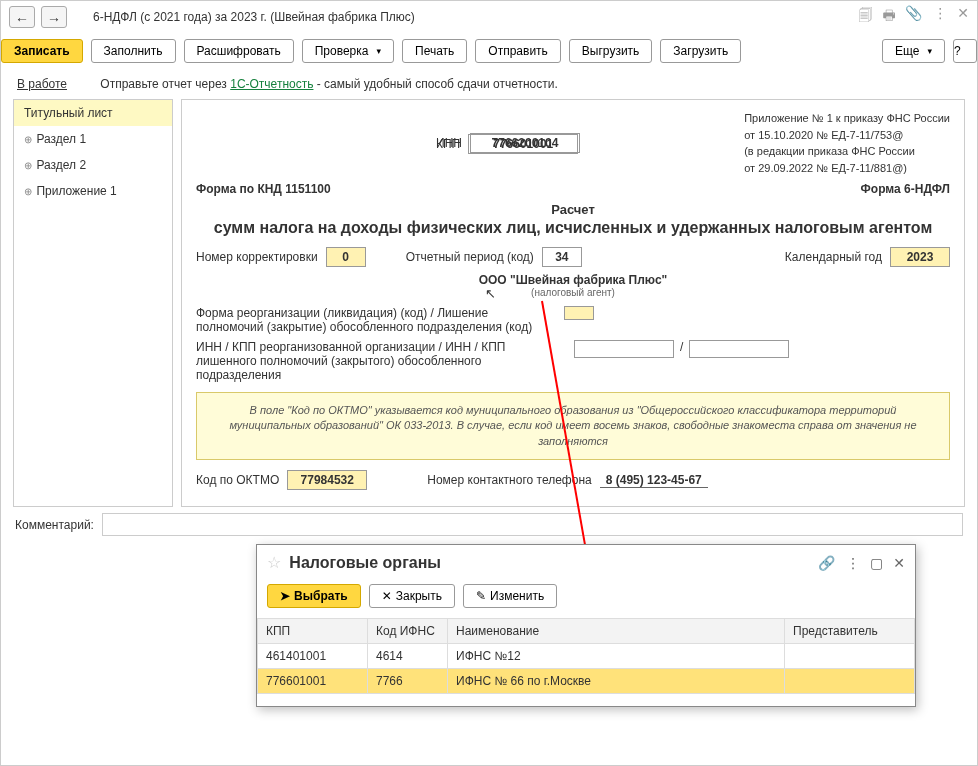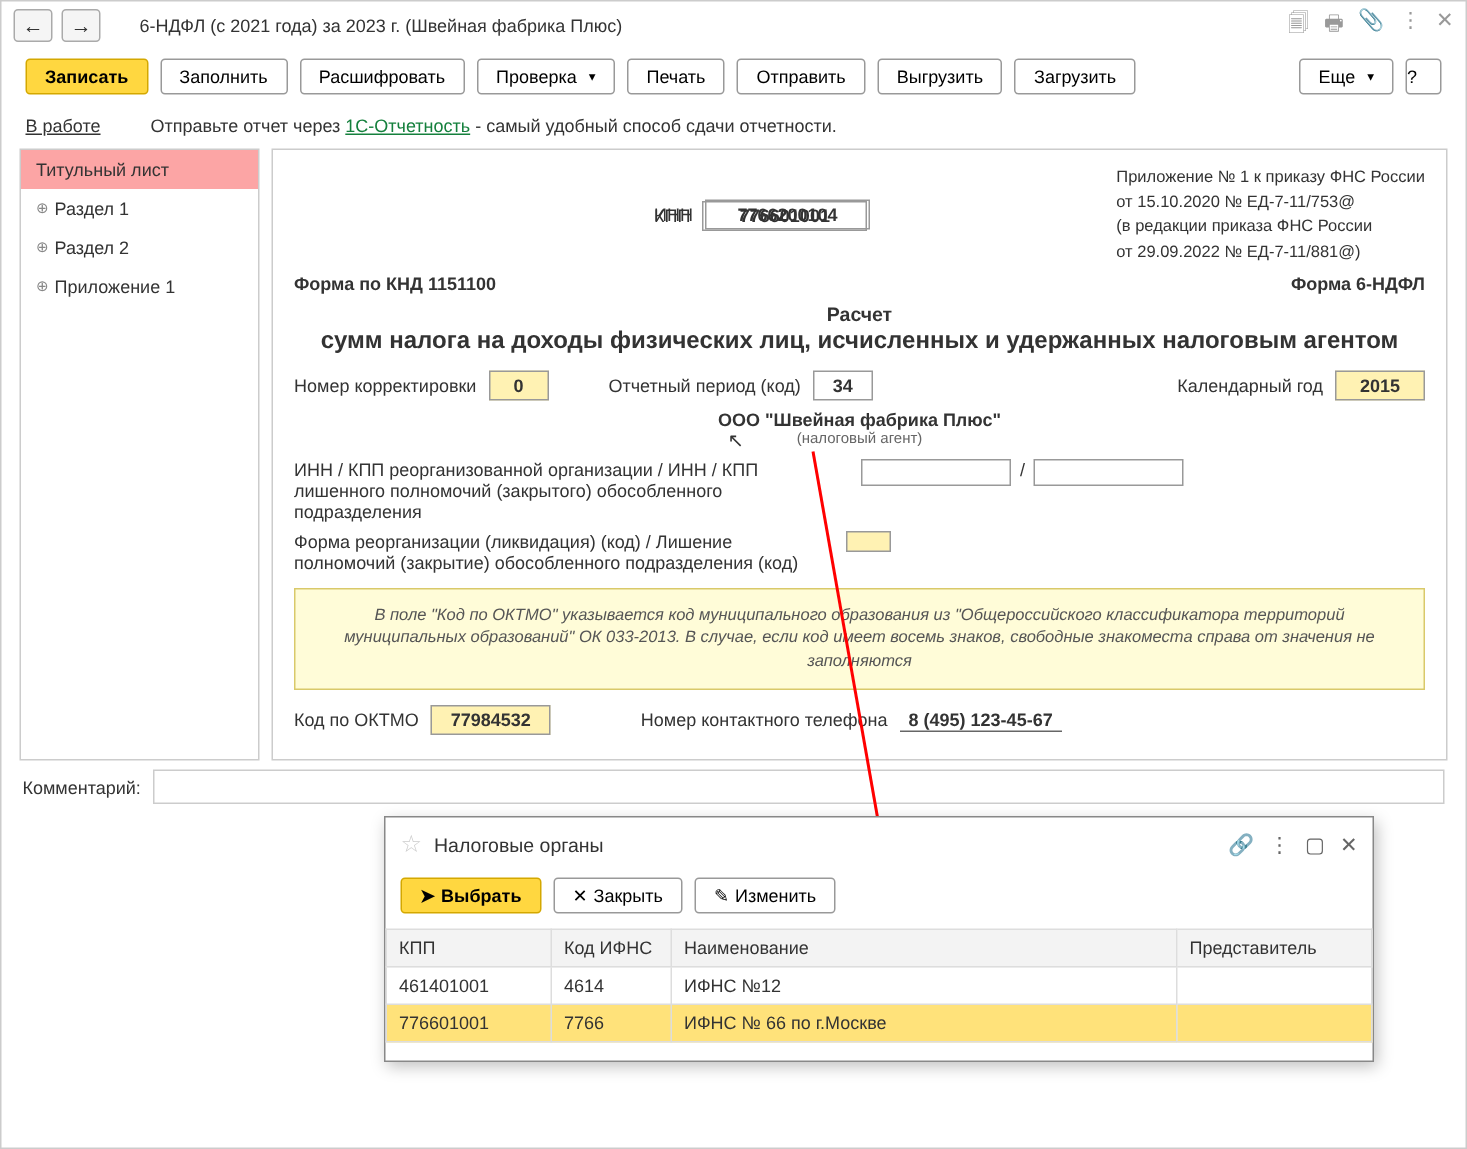--- a/index.html
+++ b/index.html
@@ -2,52 +2,52 @@
 <html><head>
 <meta charset="utf-8">
 <style>
 * { box-sizing: border-box; font-family: Arial, sans-serif; }
 body { margin: 0; padding: 0; background: #fff; font-size: 12px; color: #333; width: 978px; height: 766px; position: relative; border: 1px solid #ccc; }
 .header-row { display: flex; align-items: center; padding: 4px 8px; gap: 6px; }
 .nav-btn { width: 26px; height: 22px; border: 1px solid #aaa; background: #f5f5f5; border-radius: 3px; display: flex; align-items: center; justify-content: center; cursor: pointer; font-size: 14px; }
 .title { font-size: 12px; font-weight: normal; flex: 1; margin-left: 20px; }
 .header-icons { display: flex; gap: 10px; color: #999; font-size: 14px; }
 .header-icons span { cursor: pointer; }
-.toolbar { display: flex; align-items: flex-start; padding: 6px 16px; gap: 8px; }
+.toolbar { display: flex; align-items: flex-start; padding: 6px 0; gap: 8px; }
 .btn { border: 1px solid #999; background: #fff; padding: 4px 12px; border-radius: 3px; cursor: pointer; font-size: 12px; display: inline-flex; align-items: center; gap: 4px; }
 .btn-yellow { background: #ffd740; border-color: #d4a800; font-weight: bold; }
 .btn-dropdown::after { content: "▾"; margin-left: 4px; font-size: 9px; }
 .spacer { flex: 1; }
 .help-btn { width: 24px; padding: 4px 0; text-align: center; }
 .status-bar { padding: 8px 16px; font-size: 12px; }
 .status-bar .status { text-decoration: underline; margin-right: 30px; }
 .status-bar .link { color: #15803d; text-decoration: underline; cursor: pointer; }
 .main-area { display: flex; padding: 0 12px; gap: 8px; }
 .sidebar { width: 160px; border: 1px solid #ccc; background: #fff; }
 .side-item { padding: 6px 10px; cursor: pointer; display: flex; align-items: center; gap: 4px; }
-.side-item.active { background: #fca5a5; }
+.side-item.active { background: #fef9c3; }
 .side-item .expander { color: #888; font-size: 10px; }
 .content { flex: 1; border: 1px solid #ccc; background: #fff; padding: 10px 14px; position: relative; overflow: hidden; }
 .form-row { display: flex; align-items: center; margin-bottom: 6px; flex-wrap: wrap; }
 .form-row .lbl { margin-right: 8px; }
 .val-box { border: 1px solid #999; padding: 2px 8px; text-align: center; min-width: 80px; display: inline-block; font-weight: bold; }
 .val-box.yellow { background: #fff2b3; }
 .val-box.small { min-width: 40px; }
 .right-info { margin-left: auto; font-size: 11px; line-height: 1.5; }
 .form-title { text-align: center; font-weight: bold; font-size: 13px; margin: 6px 0 2px; }
 .form-subtitle { text-align: center; font-weight: bold; font-size: 16px; margin-bottom: 10px; }
 .org-name { text-align: center; font-weight: bold; margin-top: 6px; }
 .org-sub { text-align: center; font-size: 10px; color: #666; margin-bottom: 8px; }
 .hint-box { background: #fffcd8; border: 1px solid #d9c96a; padding: 10px 14px; font-style: italic; color: #555; text-align: center; margin: 10px 0; font-size: 11px; line-height: 1.4; }
 .underline-field { border-bottom: 1px solid #666; padding: 0 6px; min-width: 100px; display: inline-block; }
 .comment-row { display: flex; align-items: center; padding: 6px 14px; gap: 8px; }
 .comment-row input { flex: 1; border: 1px solid #ccc; padding: 3px 6px; }
 .popup { position: absolute; left: 255px; top: 543px; width: 660px; background: #fff; border: 1px solid #888; box-shadow: 2px 3px 10px rgba(0,0,0,0.25); z-index: 10; }
 .popup-header { display: flex; align-items: center; padding: 8px 10px; gap: 8px; }
-.popup-title { font-size: 13px; font-weight: 400; flex: 1; }
+.popup-title { font-size: 16px; font-weight: 700; flex: 1; }
 .popup-icons { display: flex; gap: 10px; color: #666; font-size: 14px; }
 .popup-icons span { cursor: pointer; }
 .popup-toolbar { display: flex; gap: 8px; padding: 4px 10px 10px; }
 .popup-table { width: 100%; border-collapse: collapse; }
 .popup-table th, .popup-table td { border: 1px solid #ddd; padding: 5px 8px; text-align: left; font-size: 12px; font-weight: normal; }
 .popup-table th { background: #f3f3f3; }
 .popup-table tr.selected td { background: #ffe27a; }
 .red-line { position: absolute; left: 540px; top: 300px; width: 2px; height: 255px; background: red; transform: rotate(-10deg); transform-origin: top; z-index: 5; }
 .cursor-ptr { position: absolute; left: 484px; top: 285px; font-size: 13px; z-index: 6; pointer-events: none; }
 .field-input { border: 1px solid #999; padding: 2px 6px; min-width: 100px; display: inline-block; height: 18px; }
@@ -133,36 +133,36 @@
     <div class="form-subtitle">сумм налога на доходы физических лиц, исчисленных и удержанных налоговым агентом</div>
 
     <div class="form-row">
       <span class="lbl">Номер корректировки</span>
       <span class="val-box yellow small">0</span>
       <div style="width:40px;"></div>
       <span class="lbl">Отчетный период (код)</span>
       <span class="val-box small">34</span>
       <div class="spacer"></div>
       <span class="lbl">Календарный год</span>
-      <span class="val-box yellow" style="min-width:60px;">2015</span>
+      <span class="val-box yellow" style="min-width:60px;">2023</span>
     </div>
 
 
     <div class="org-name">ООО "Швейная фабрика Плюс"</div>
     <div class="org-sub">(налоговый агент)</div>
 
+    <div class="form-row" style="align-items:flex-start;">
+      <span class="lbl" style="max-width:360px;">Форма реорганизации (ликвидация) (код) / Лишение полномочий (закрытие) обособленного подразделения (код)</span>
+      <span class="val-box yellow small" style="min-width:30px;height:14px;"></span>
+    </div>
     <div class="form-row" style="align-items:flex-start;">
       <span class="lbl" style="max-width:370px;">ИНН / КПП реорганизованной организации / ИНН / КПП лишенного полномочий (закрытого) обособленного подразделения</span>
       <span class="field-input"></span>
       <span style="margin:0 6px;">/</span>
       <span class="field-input"></span>
-    </div>
-    <div class="form-row" style="align-items:flex-start;">
-      <span class="lbl" style="max-width:360px;">Форма реорганизации (ликвидация) (код) / Лишение полномочий (закрытие) обособленного подразделения (код)</span>
-      <span class="val-box yellow small" style="min-width:30px;height:14px;"></span>
     </div>
 
     <div class="hint-box">В поле "Код по ОКТМО" указывается код муниципального образования из "Общероссийского классификатора территорий муниципальных образований" ОК 033-2013. В случае, если код имеет восемь знаков, свободные знакоместа справа от значения не заполняются</div>
 
     <div class="form-row">
       <span class="lbl">Код по ОКТМО</span>
       <span class="val-box yellow">77984532</span>
       <div style="width:60px;"></div>
       <span class="lbl">Номер контактного телефона</span>
       <span class="underline-field" style="font-weight:bold;">8 (495) 123-45-67</span>

